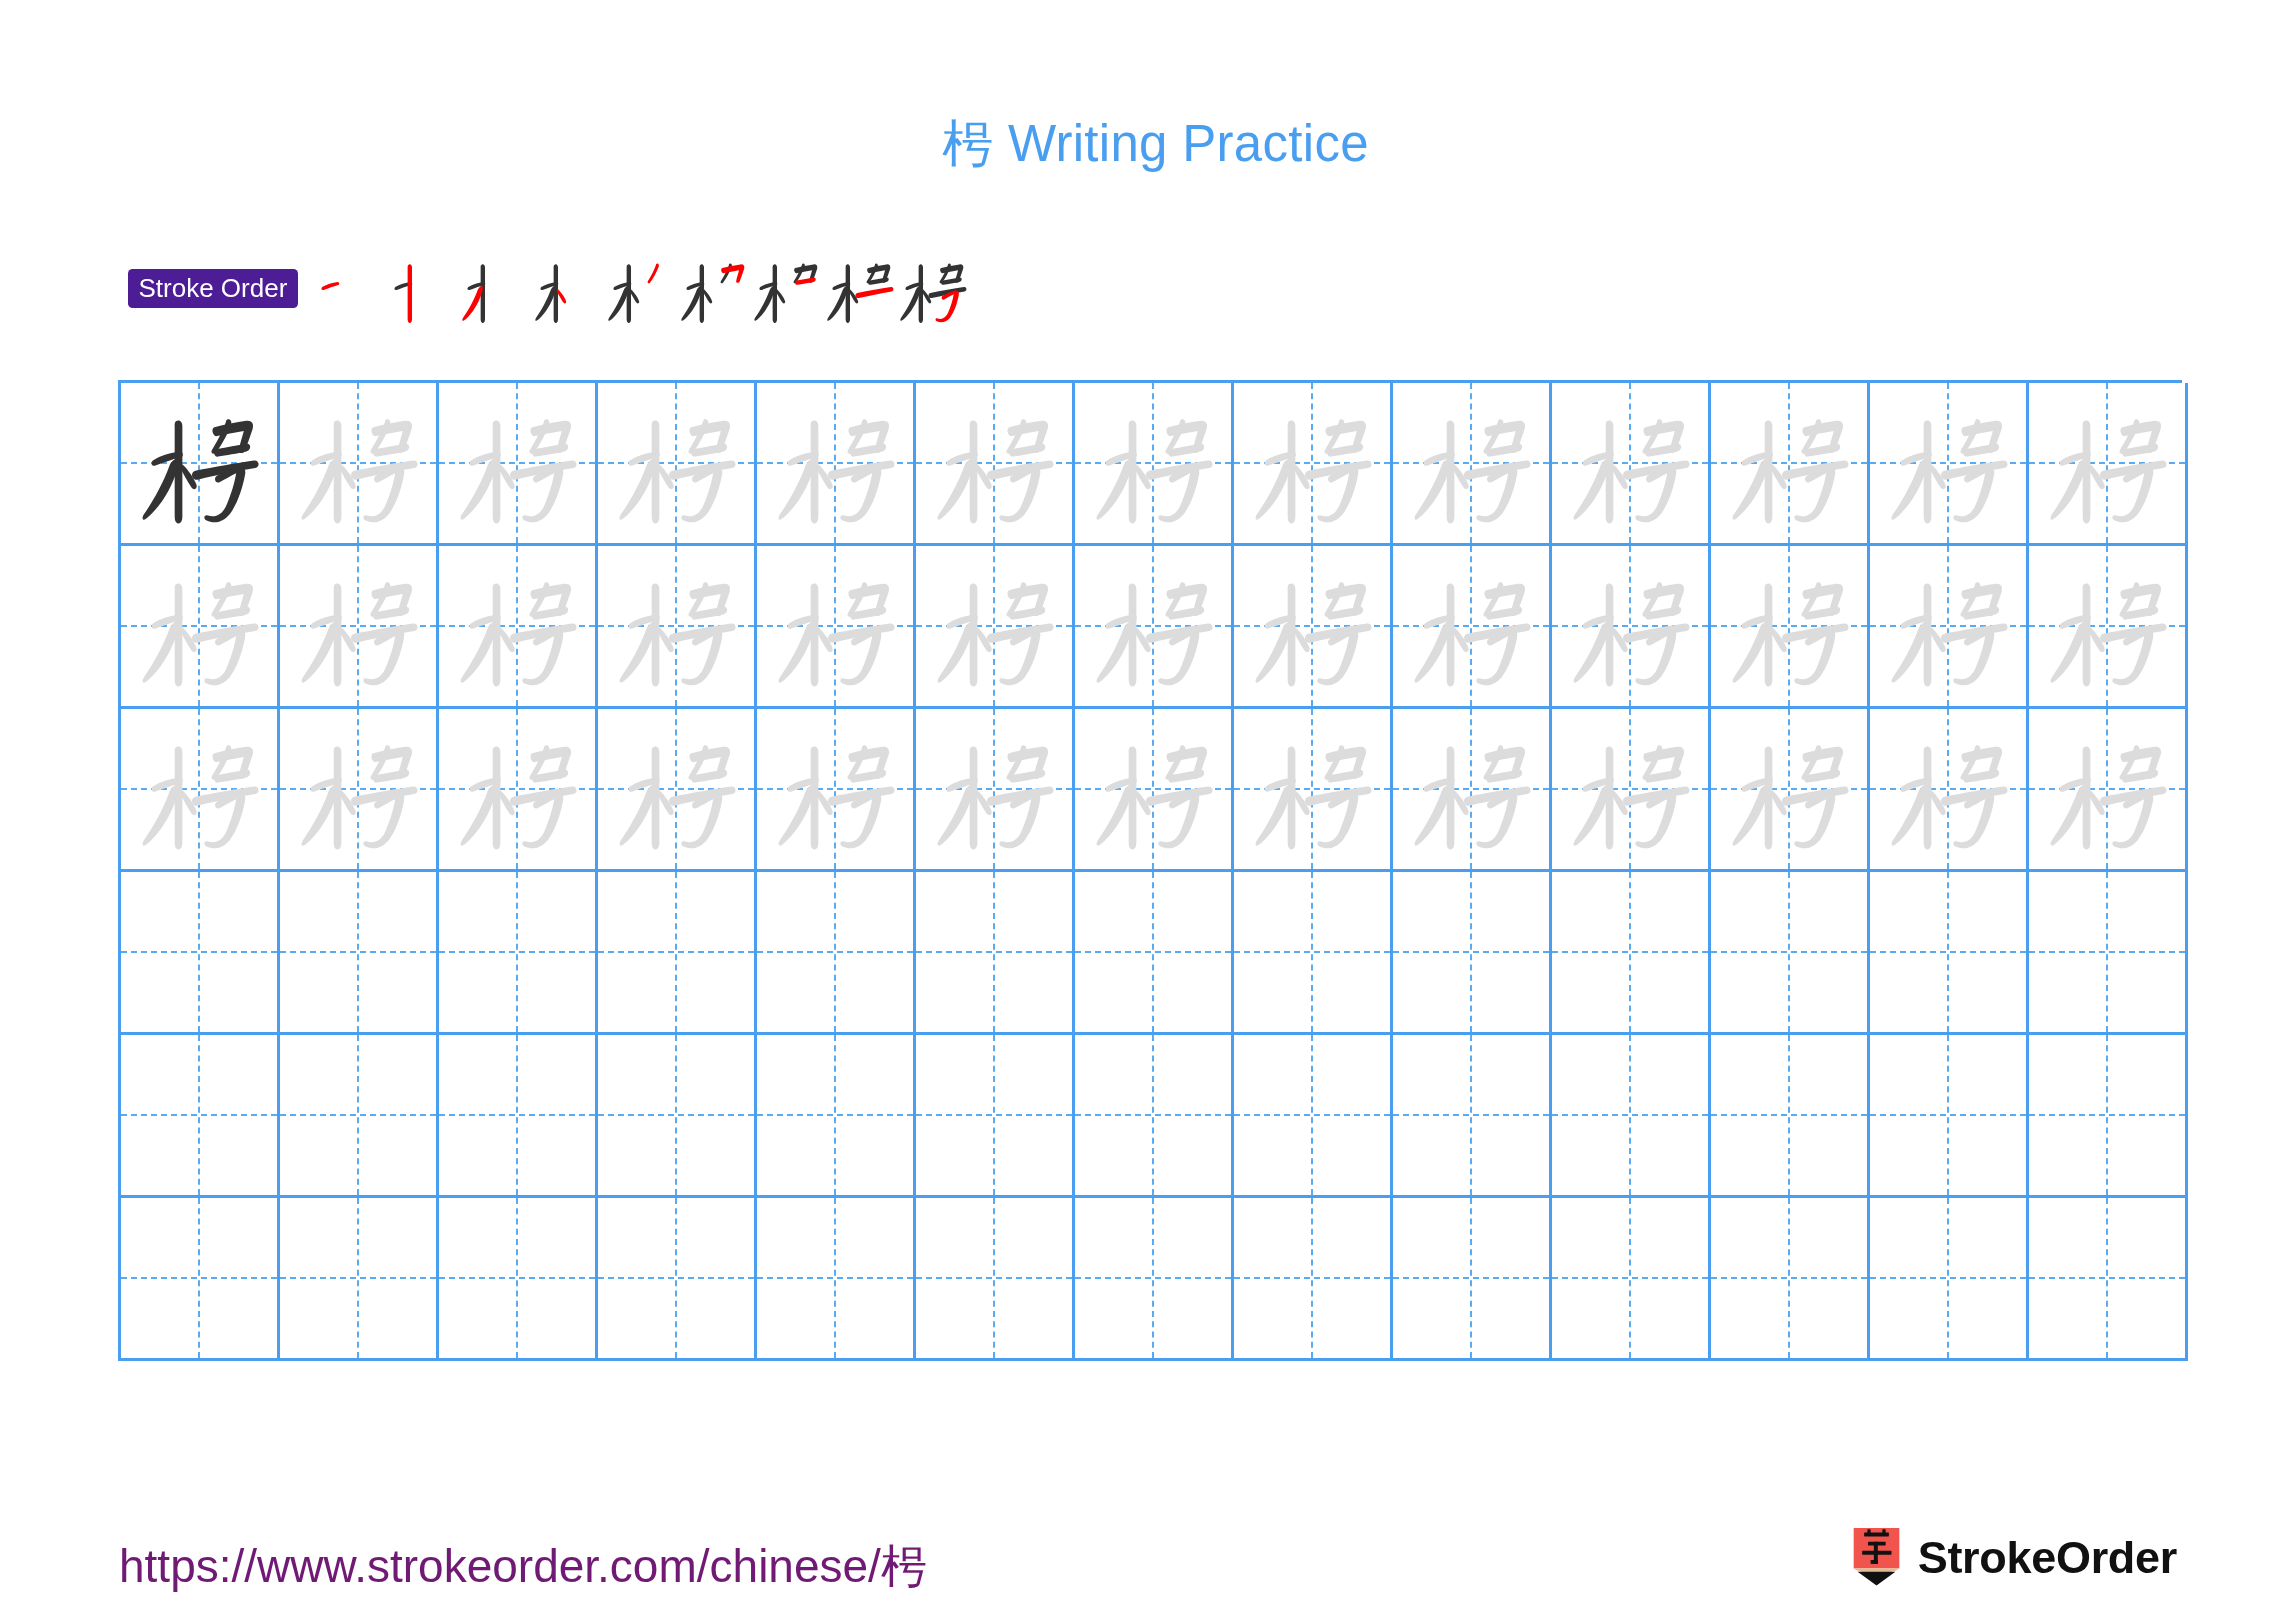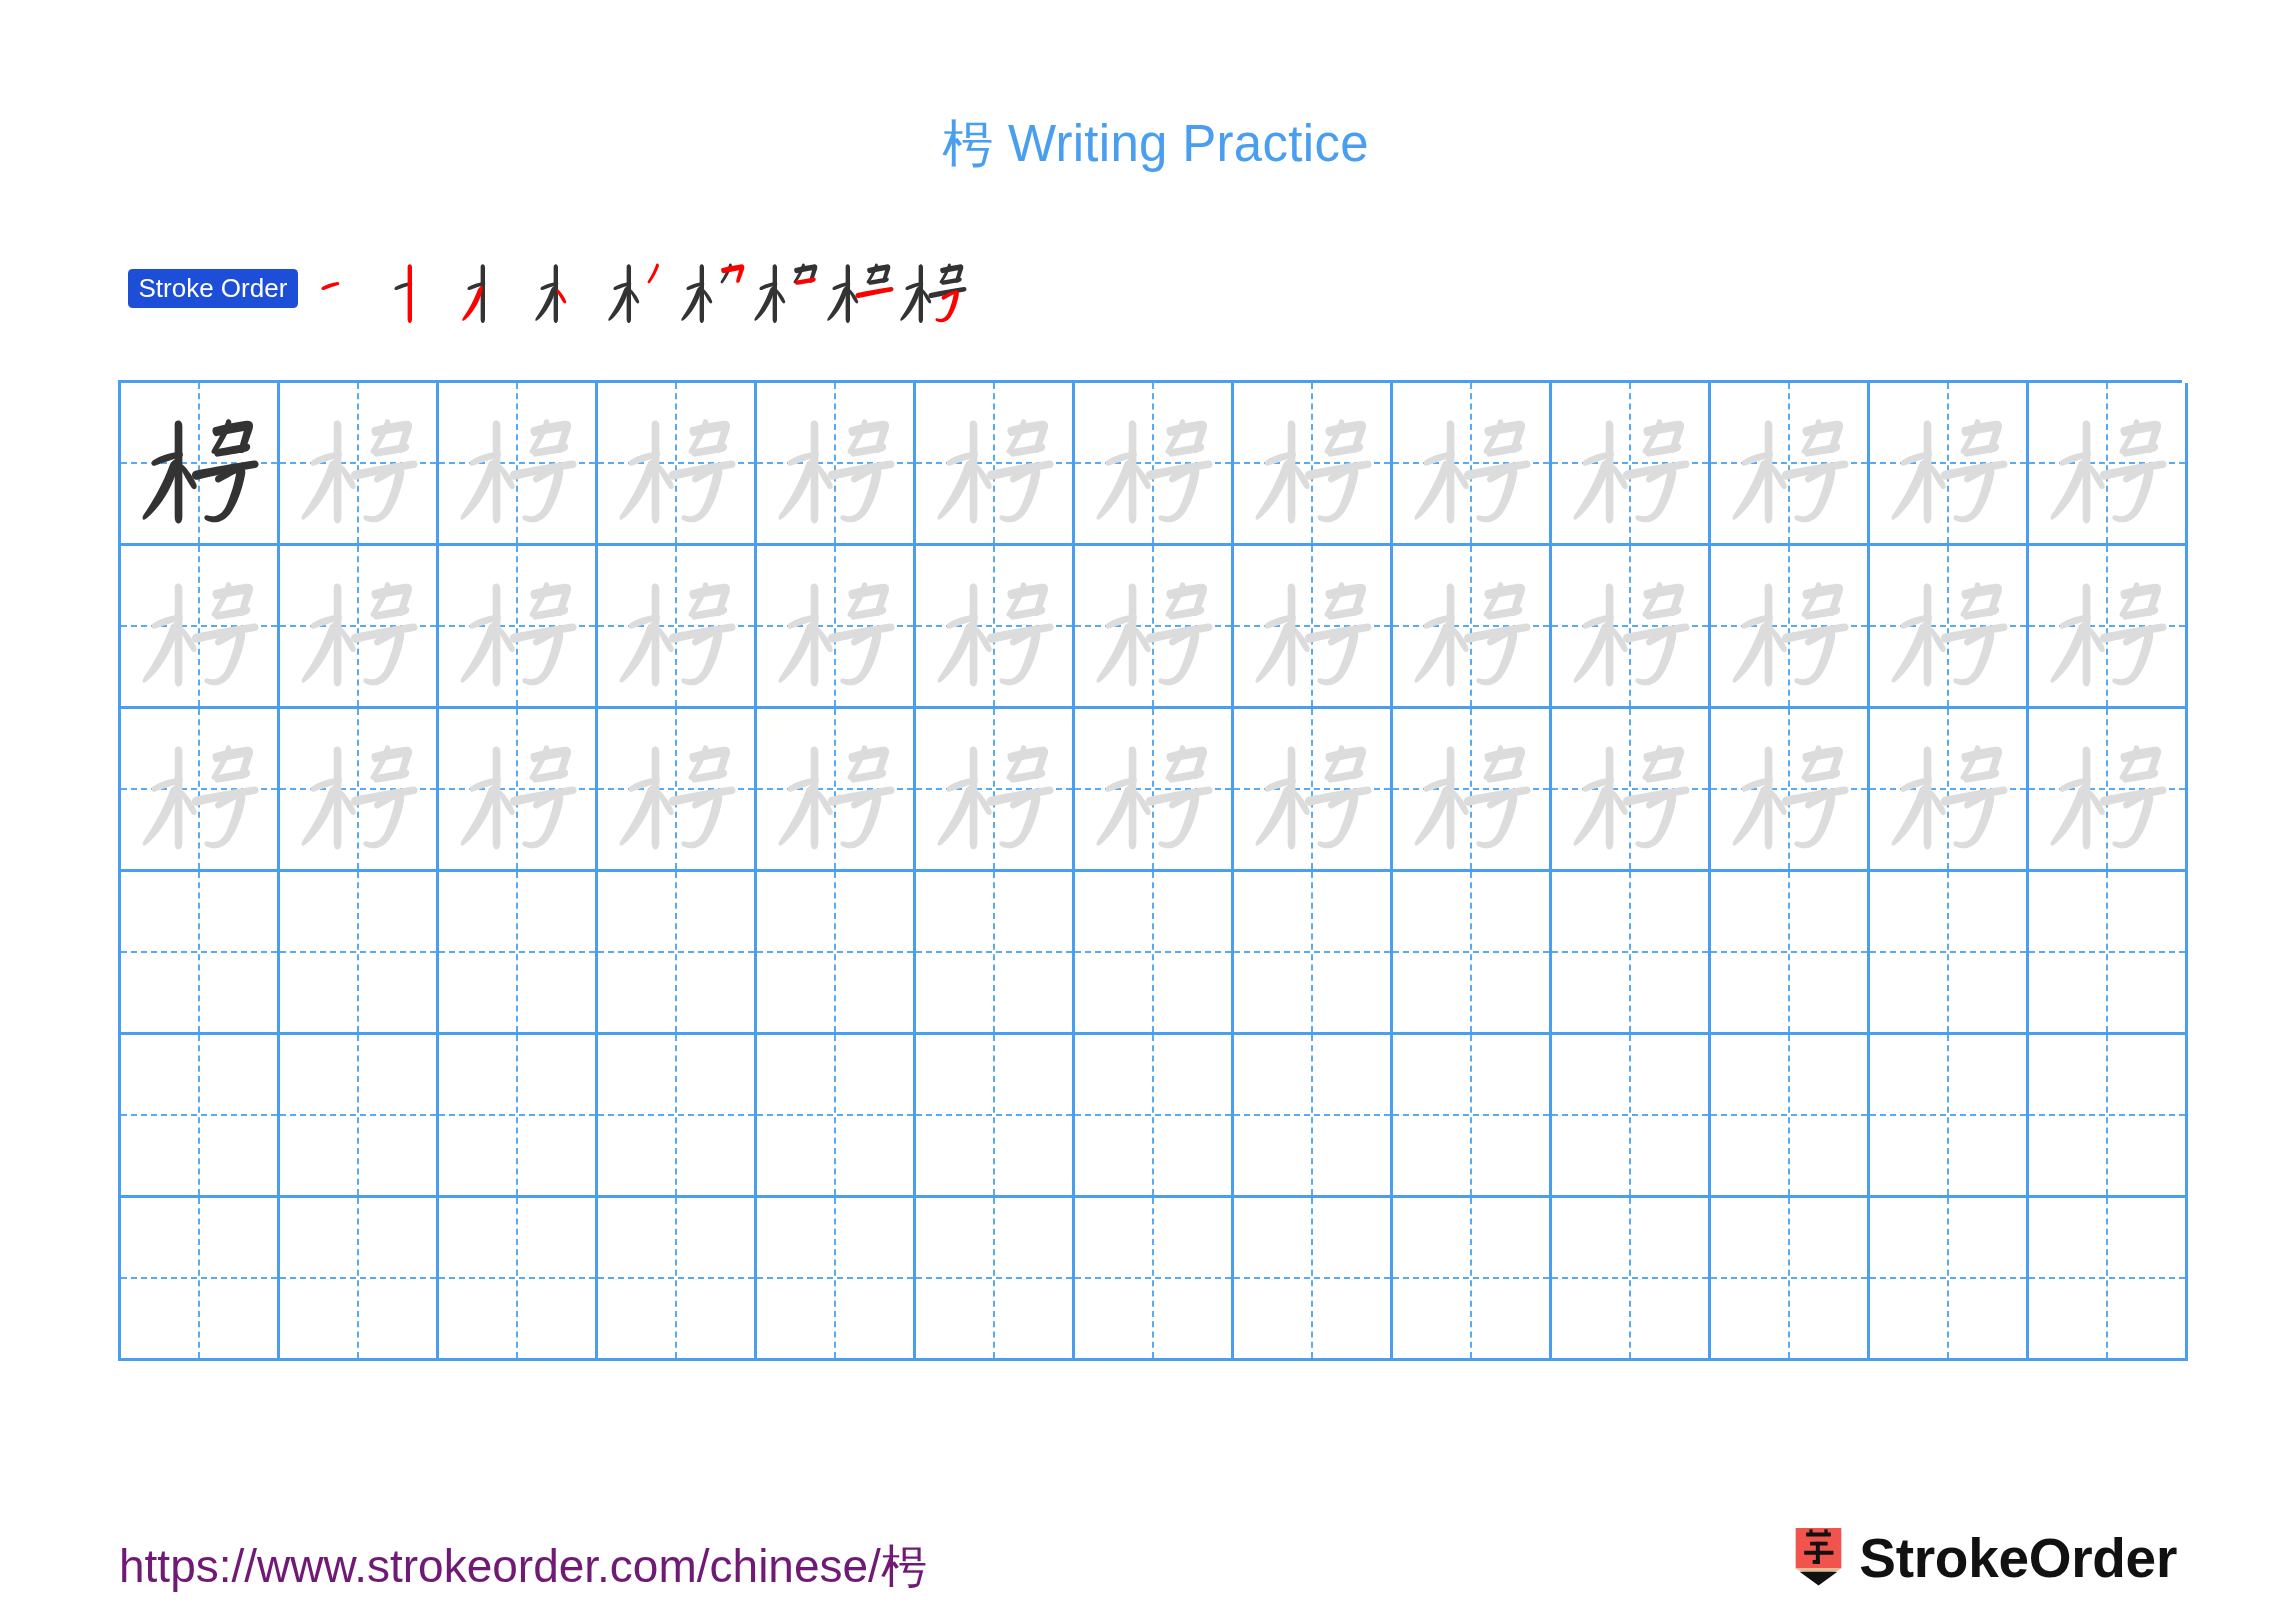--- a/index.html
+++ b/index.html
@@ -32,21 +32,21 @@
   
   #stroke-order-row {
     position: absolute;
     left: 128px;
     top: 250px;
     height: 77px;
     display: flex;
     align-items: center;
   }
   #stroke-order-badge {
-    background: #1d4ed8;
+    background: #4c1d95;
     color: #ffffff;
     font-size: 26px;
     font-weight: 400;
     border-radius: 4.6px;
     padding: 5.9px 10.5px 7.9px 10.5px;
     line-height: 1;
     white-space: nowrap;
   }
   #stroke-list {
     display: flex;
@@ -154,21 +154,21 @@
   }
   #brand-logo {
     width: 51px;
     height: 60px;
     position: relative;
     flex: 0 0 auto;
     margin-right: 15.7px;
   }
   #brand-logo svg { display: block; width: 51px; height: 60px; }
   #brand-name {
-    font-size: 55px;
+    font-size: 45px;
     font-weight: bold;
     color: #111111;
     letter-spacing: -0.3px;
     white-space: nowrap;
   }
 </style>
 </head>
 <body>
 
 <div id="page-title">枵 Writing Practice</div>

